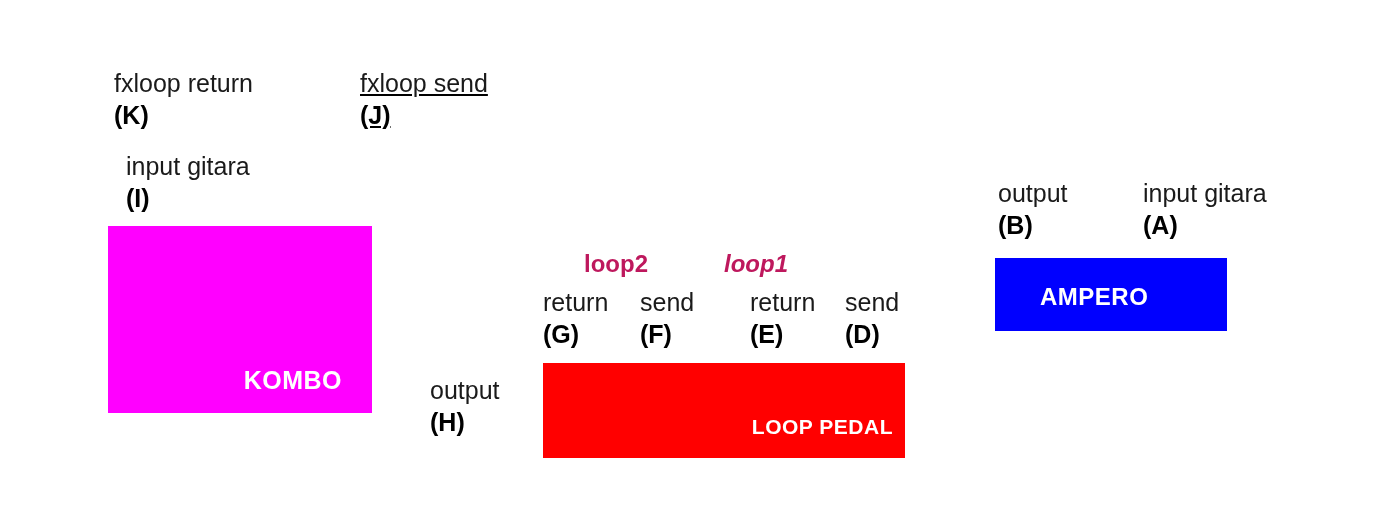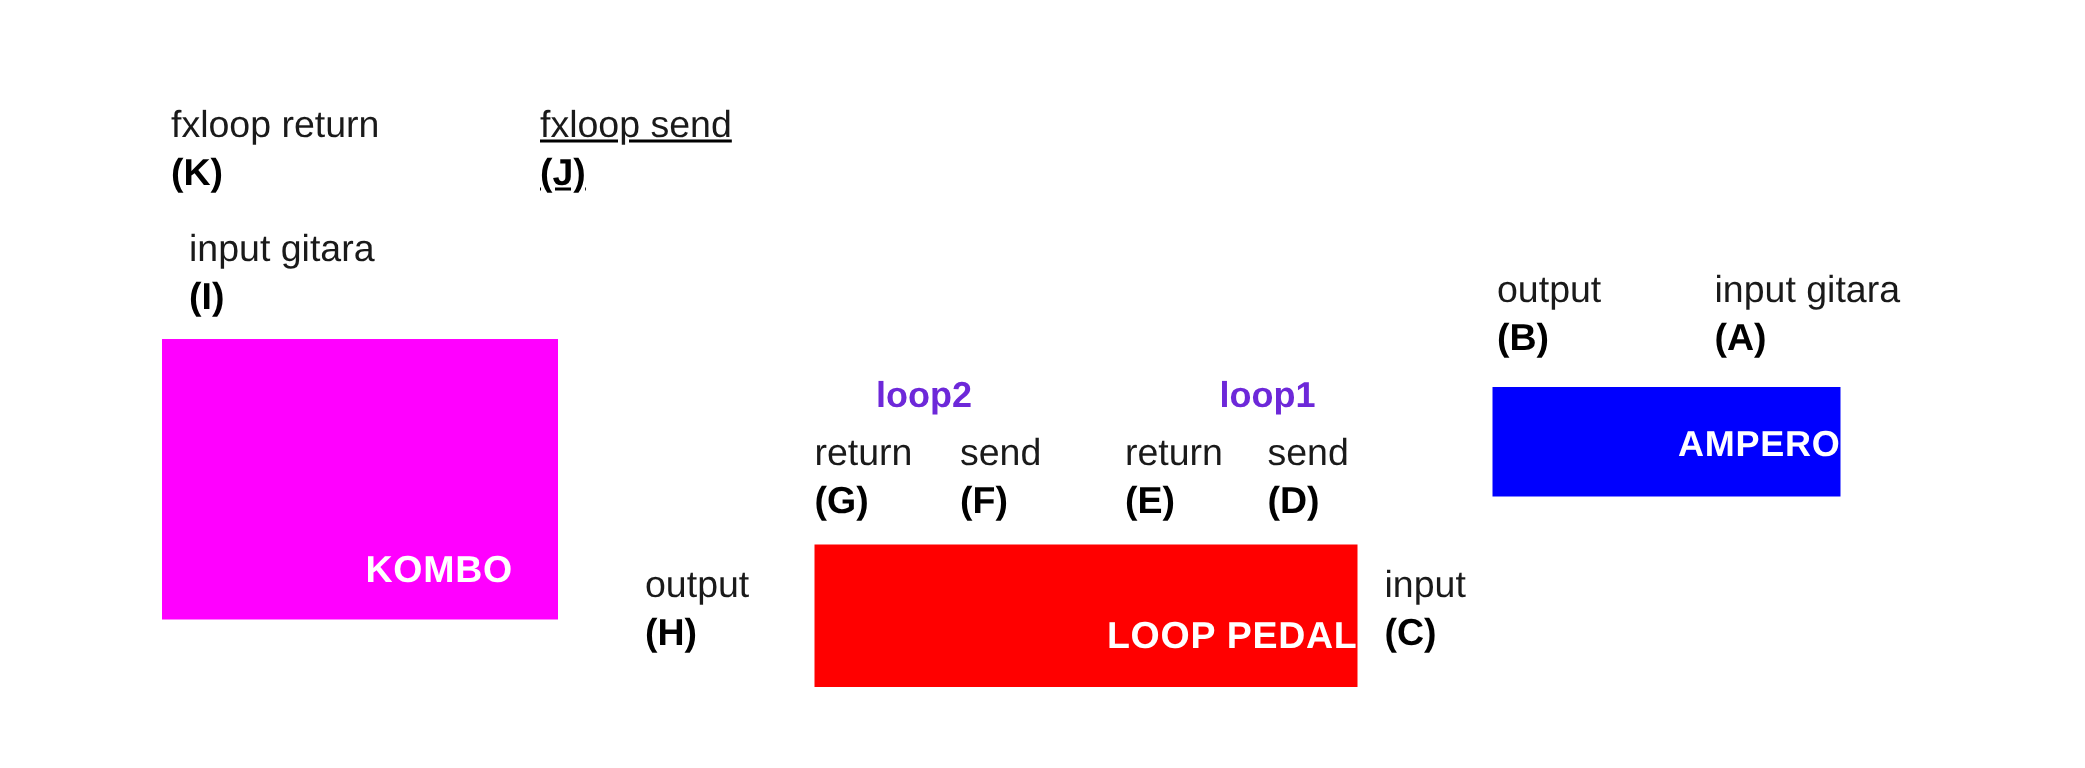--- a/index.html
+++ b/index.html
@@ -48,31 +48,31 @@
     margin: 0 30px 18px 0;
   }
   #device-loop-pedal {
     left: 543px;
     top: 363px;
     width: 362px;
     height: 95px;
     background: #ff0000;
   }
   #device-loop-pedal .device-label {
-    font-size: 25px;
-    margin: 0 0 19px 0;
+    font-size: 21px;
+    margin: 0 12px 19px 0;
   }
   #device-ampero {
     left: 995px;
     top: 258px;
     width: 232px;
     height: 73px;
     background: #0000ff;
     align-items: center;
-    justify-content: flex-end;
+    justify-content: flex-start;
   }
   #device-ampero .device-label {
     font-size: 24px;
     margin: 4px 0 0 45px;
   }
 
   
   .port {
     position: absolute;
     white-space: nowrap;
@@ -90,21 +90,21 @@
     font-weight: bold;
     color: #000000;
     line-height: 1.25;
     margin-top: 2px;
   }
   
   .group-heading {
     position: absolute;
     font-size: 24px;
     font-weight: bold;
-    color: #6d28d9;
+    color: #be185d;
     white-space: nowrap;
   }
 </style>
 </head>
 <body>
 
 <div class="canvas">
 
   <div class="port" id="port-k" style="left:114px; top:70px;">
     <span class="port-name">fxloop return</span>
@@ -122,21 +122,21 @@
   </div>
 
   <div class="device" id="device-kombo">
     <span class="device-label">KOMBO</span>
   </div>
 
   <div class="group-heading" id="group-loop2" style="left:584px; top:250px;">
     <span>loop2</span>
   </div>
 
-  <div class="group-heading" id="group-loop1" style="left:813px; top:250px;">
+  <div class="group-heading" id="group-loop1" style="left:724px; top:250px;font-style:italic;">
     <span>loop1</span>
   </div>
 
   <div class="port" id="port-g" style="left:543px; top:289px;">
     <span class="port-name">return</span>
     <span class="port-key">(G)</span>
   </div>
 
   <div class="port" id="port-f" style="left:640px; top:289px;">
     <span class="port-name">send</span>
@@ -151,24 +151,20 @@
   <div class="port" id="port-d" style="left:845px; top:289px;">
     <span class="port-name">send</span>
     <span class="port-key">(D)</span>
   </div>
 
   <div class="port" id="port-h" style="left:430px; top:377px;">
     <span class="port-name">output</span>
     <span class="port-key">(H)</span>
   </div>
 
-  <div class="port" id="port-c" style="left:923px; top:377px;">
-    <span class="port-name">input</span>
-    <span class="port-key">(C)</span>
-  </div>
 
   <div class="device" id="device-loop-pedal">
     <span class="device-label">LOOP PEDAL</span>
   </div>
 
   <div class="port" id="port-b" style="left:998px; top:180px;">
     <span class="port-name">output</span>
     <span class="port-key">(B)</span>
   </div>
 

